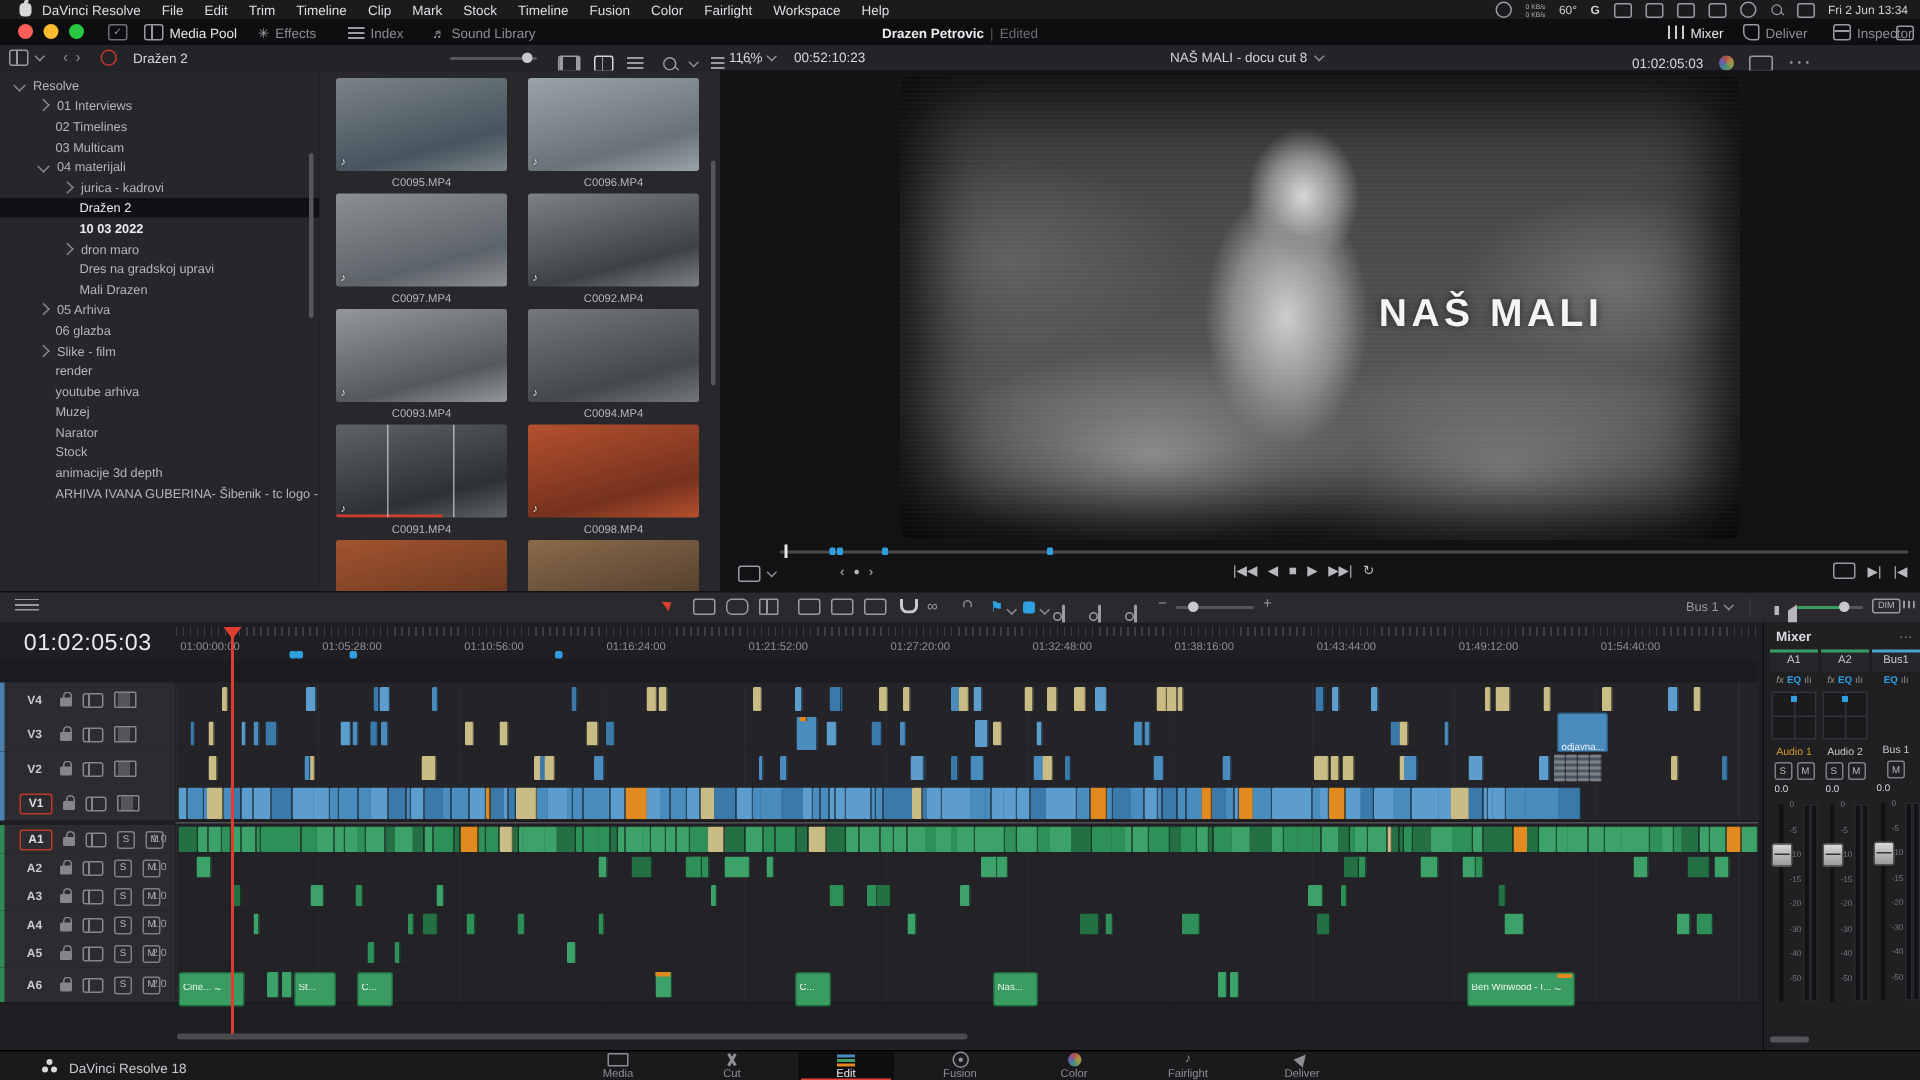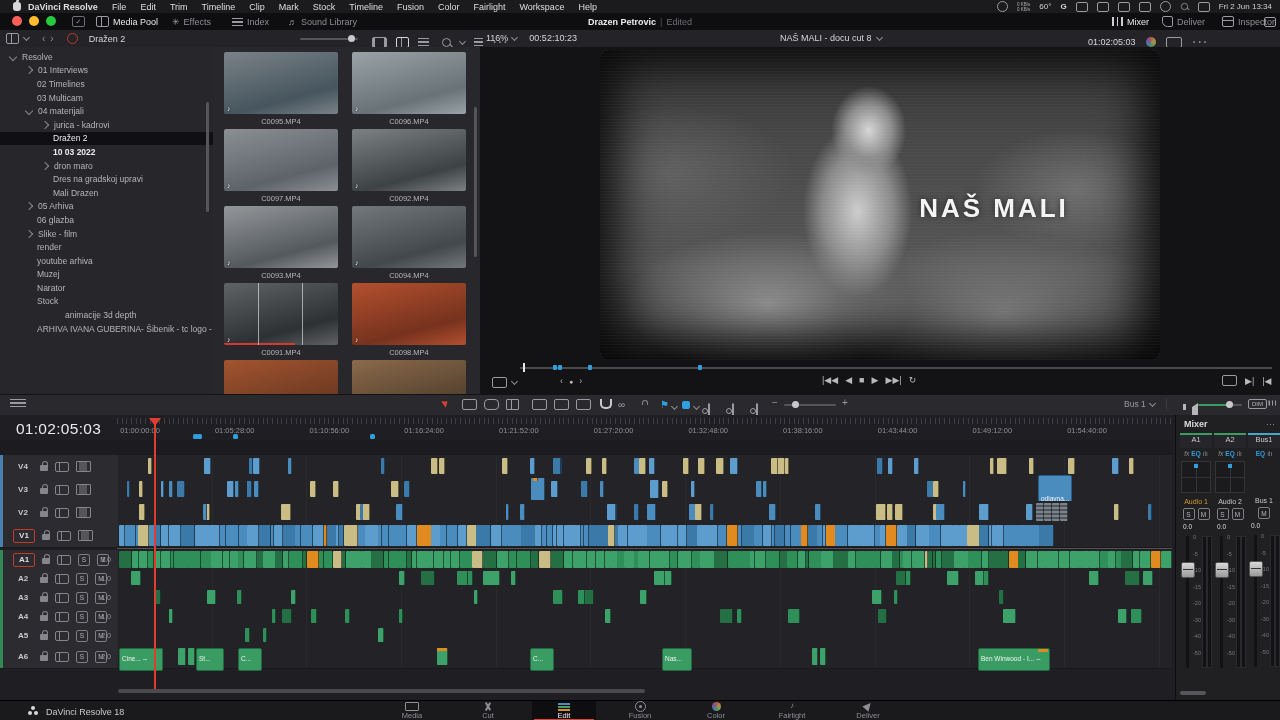--- a/index.html
+++ b/index.html
@@ -6,21 +6,21 @@
   #app{position:relative;width:1280px;height:720px;background:#1f1f23;overflow:hidden;
        font-family:"Liberation Sans",sans-serif;color:#c9c9cd;-webkit-font-smoothing:antialiased;}
   .abs{position:absolute;}
   .mono{font-family:Liberation Sans, sans-serif;}
   .row{display:flex;align-items:center;}
   
   #menubar{left:0;top:0;width:1280px;height:13px;background:#1b1b1d;border-bottom:1px solid #000;
            display:flex;align-items:center;font-size:9px;color:#dedee2;}
   #menu-items{display:flex;gap:14px;margin-left:28px;}
   .mitem{cursor:default;}
-  .mitem.b{font-weight:bold;text-align:center;}
+  .mitem.b{font-weight:normal;text-align:center;}
   .apple{position:absolute;left:13px;top:2px;width:8px;height:9px;background:#d8d8da;border-radius:3px 3px 3px 3px;}
   .apple::before{content:"";position:absolute;left:3px;top:-2px;width:3px;height:2px;background:#d8d8da;border-radius:50% 0;}
   #mb-right{position:absolute;right:8px;top:0;height:13px;display:flex;align-items:center;gap:9px;font-size:8px;color:#cfcfd3;}
   .mb-ic{width:10px;height:8px;border:1px solid #9a9aa0;border-radius:2px;}
   .mb-dot{width:9px;height:9px;border:1px solid #9a9aa0;border-radius:50%;}
   .netstack{font-size:4.5px;line-height:5px;color:#aeaeb2;text-align:right;}
   
   #titlebar{left:0;top:13px;width:1280px;height:17px;background:#0e0e10;border-bottom:1px solid #000;}
   .tl-dot{width:10px;height:10px;border-radius:50%;display:inline-block;}
   #traffic{position:absolute;left:12px;top:3px;display:flex;gap:7px;}
@@ -373,21 +373,21 @@
           <span>Muzej</span>
         </div>
         <div class="bin" style="padding-left: 26px;">
           <span class="arr none"></span>
           <span>Narator</span>
         </div>
         <div class="bin" style="padding-left: 26px;">
           <span class="arr none"></span>
           <span>Stock</span>
         </div>
-        <div class="bin" style="padding-left: 26px; margin-left: 28px;">
+        <div class="bin" style="padding-left: 26px;">
           <span class="arr none"></span>
           <span>animacije 3d depth</span>
         </div>
         <div class="bin" style="padding-left: 26px;">
           <span class="arr none"></span>
           <span>ARHIVA IVANA GUBERINA- Šibenik - tc logo - 25-04-2023</span>
         </div>
       </div>
     <div class="vscroll" style="left:206px;top:55px;height:110px;"></div>
   </div>

